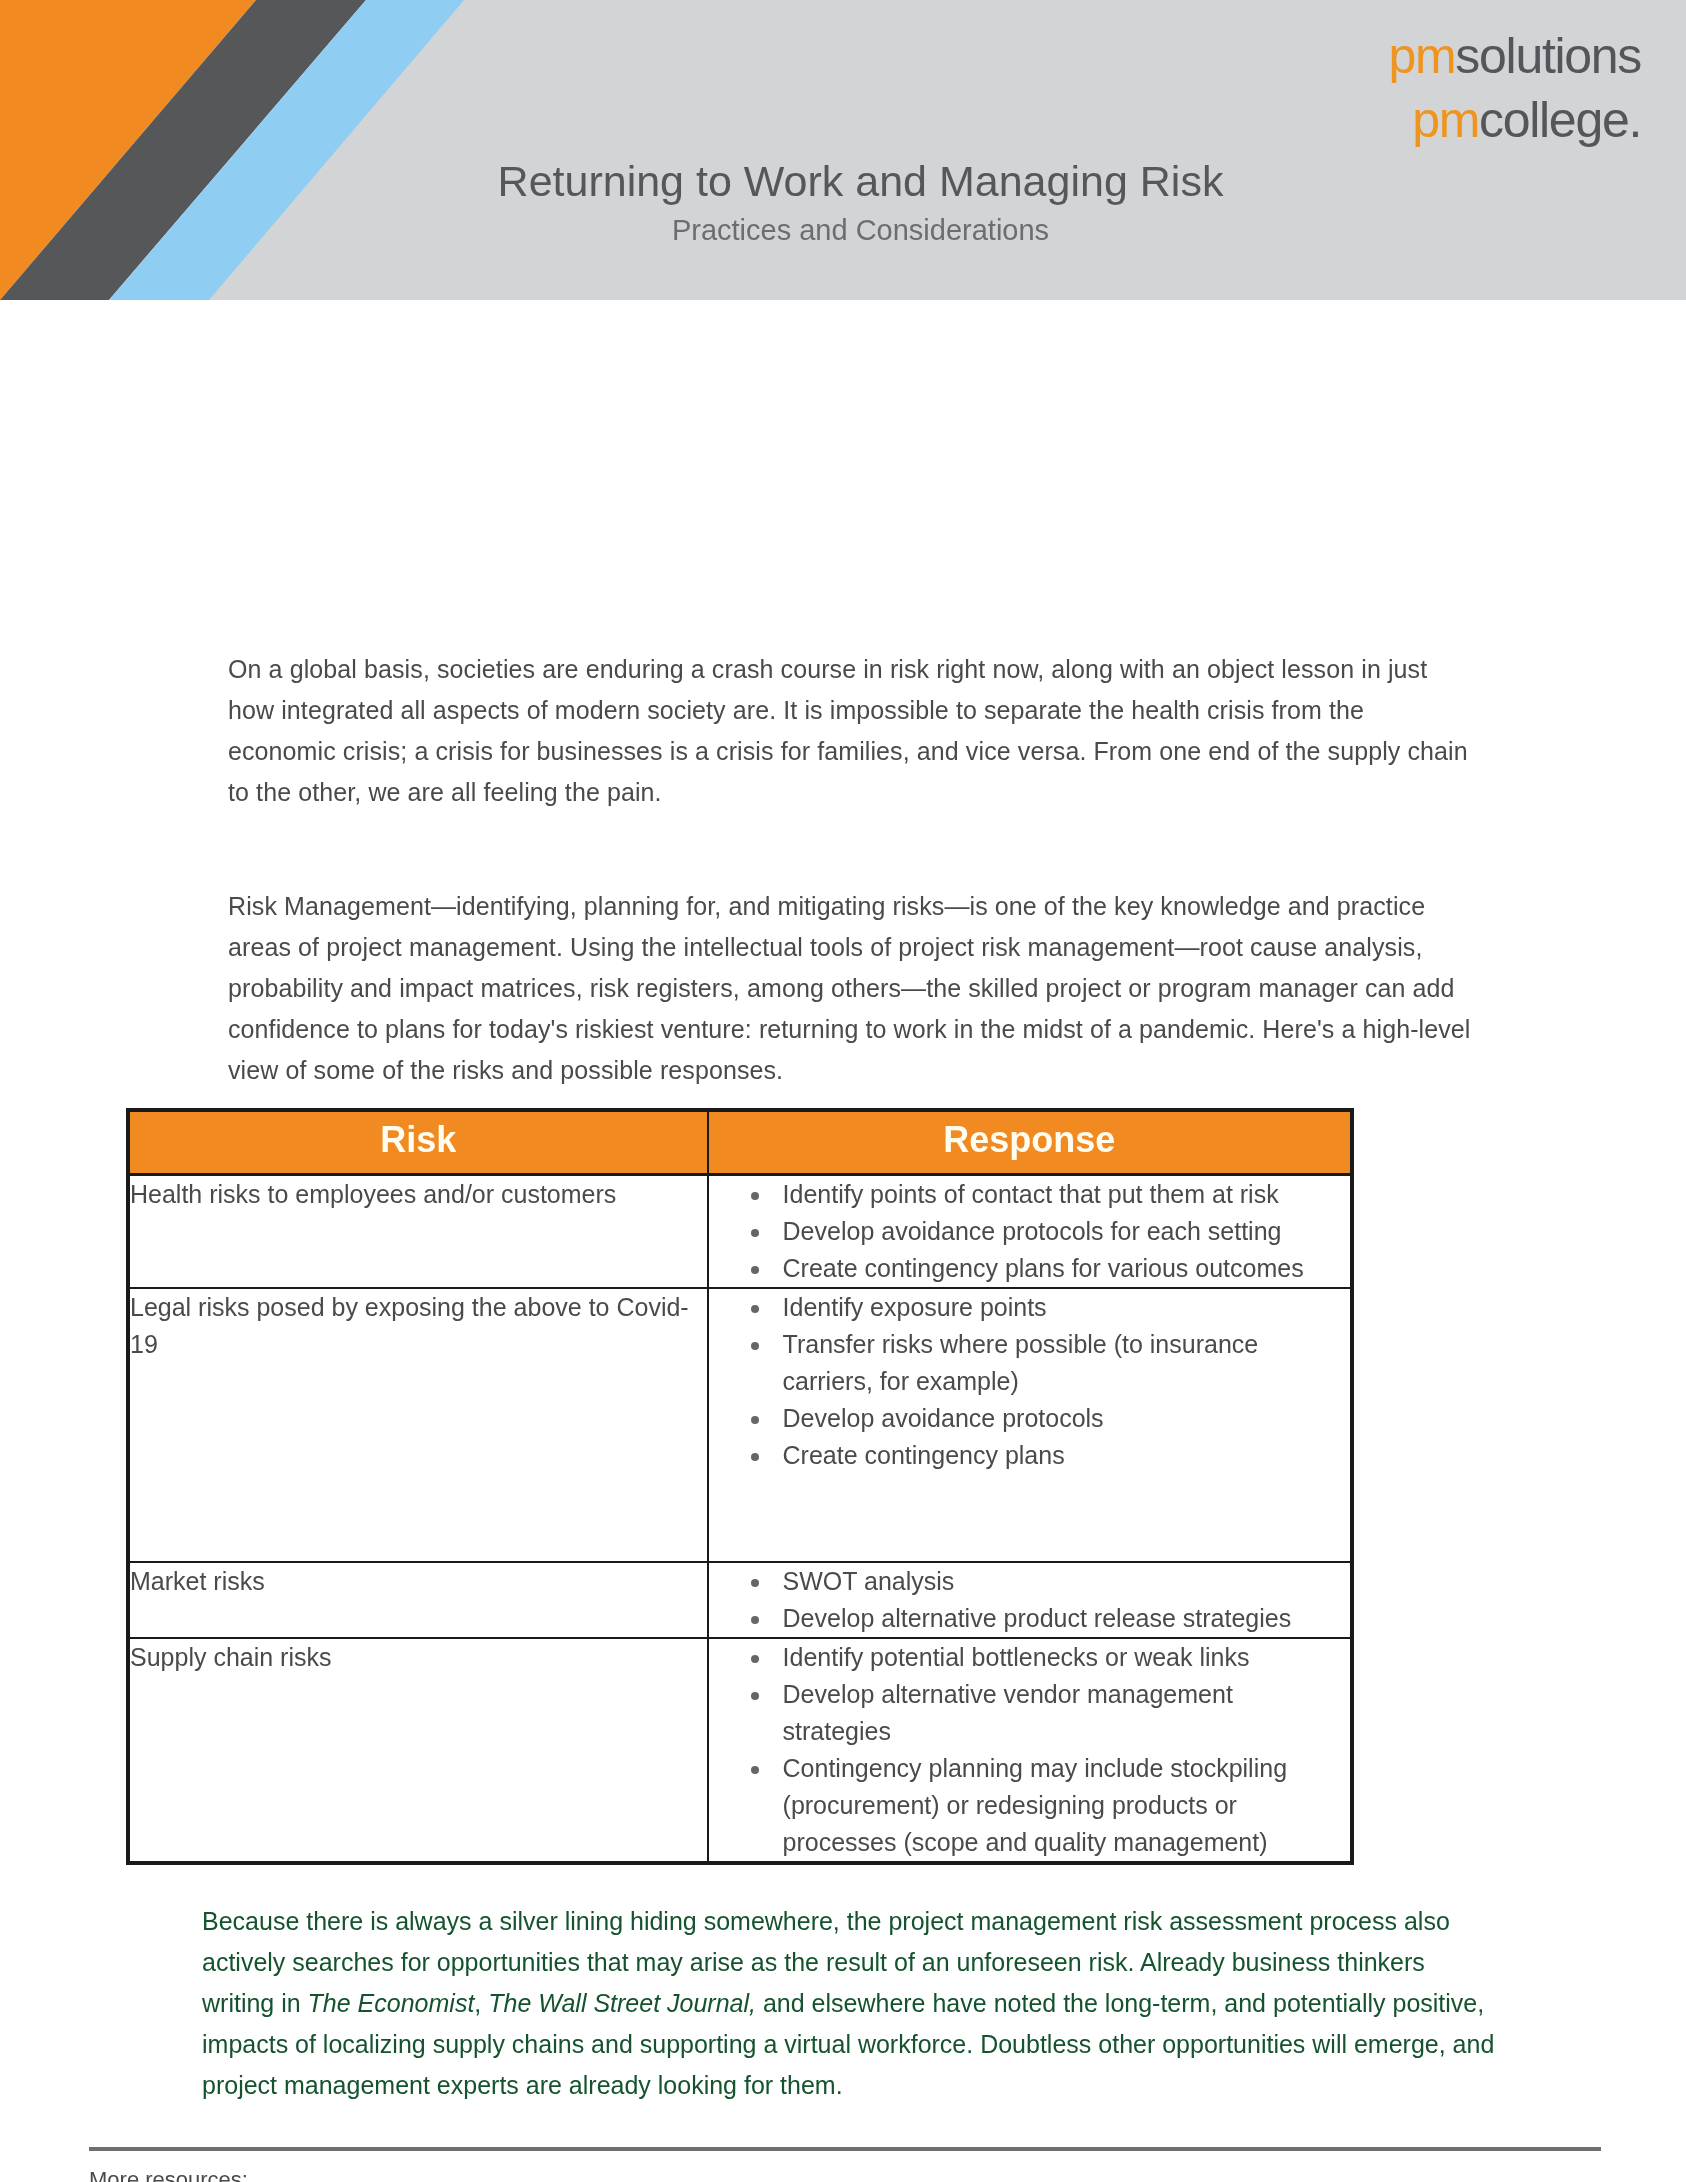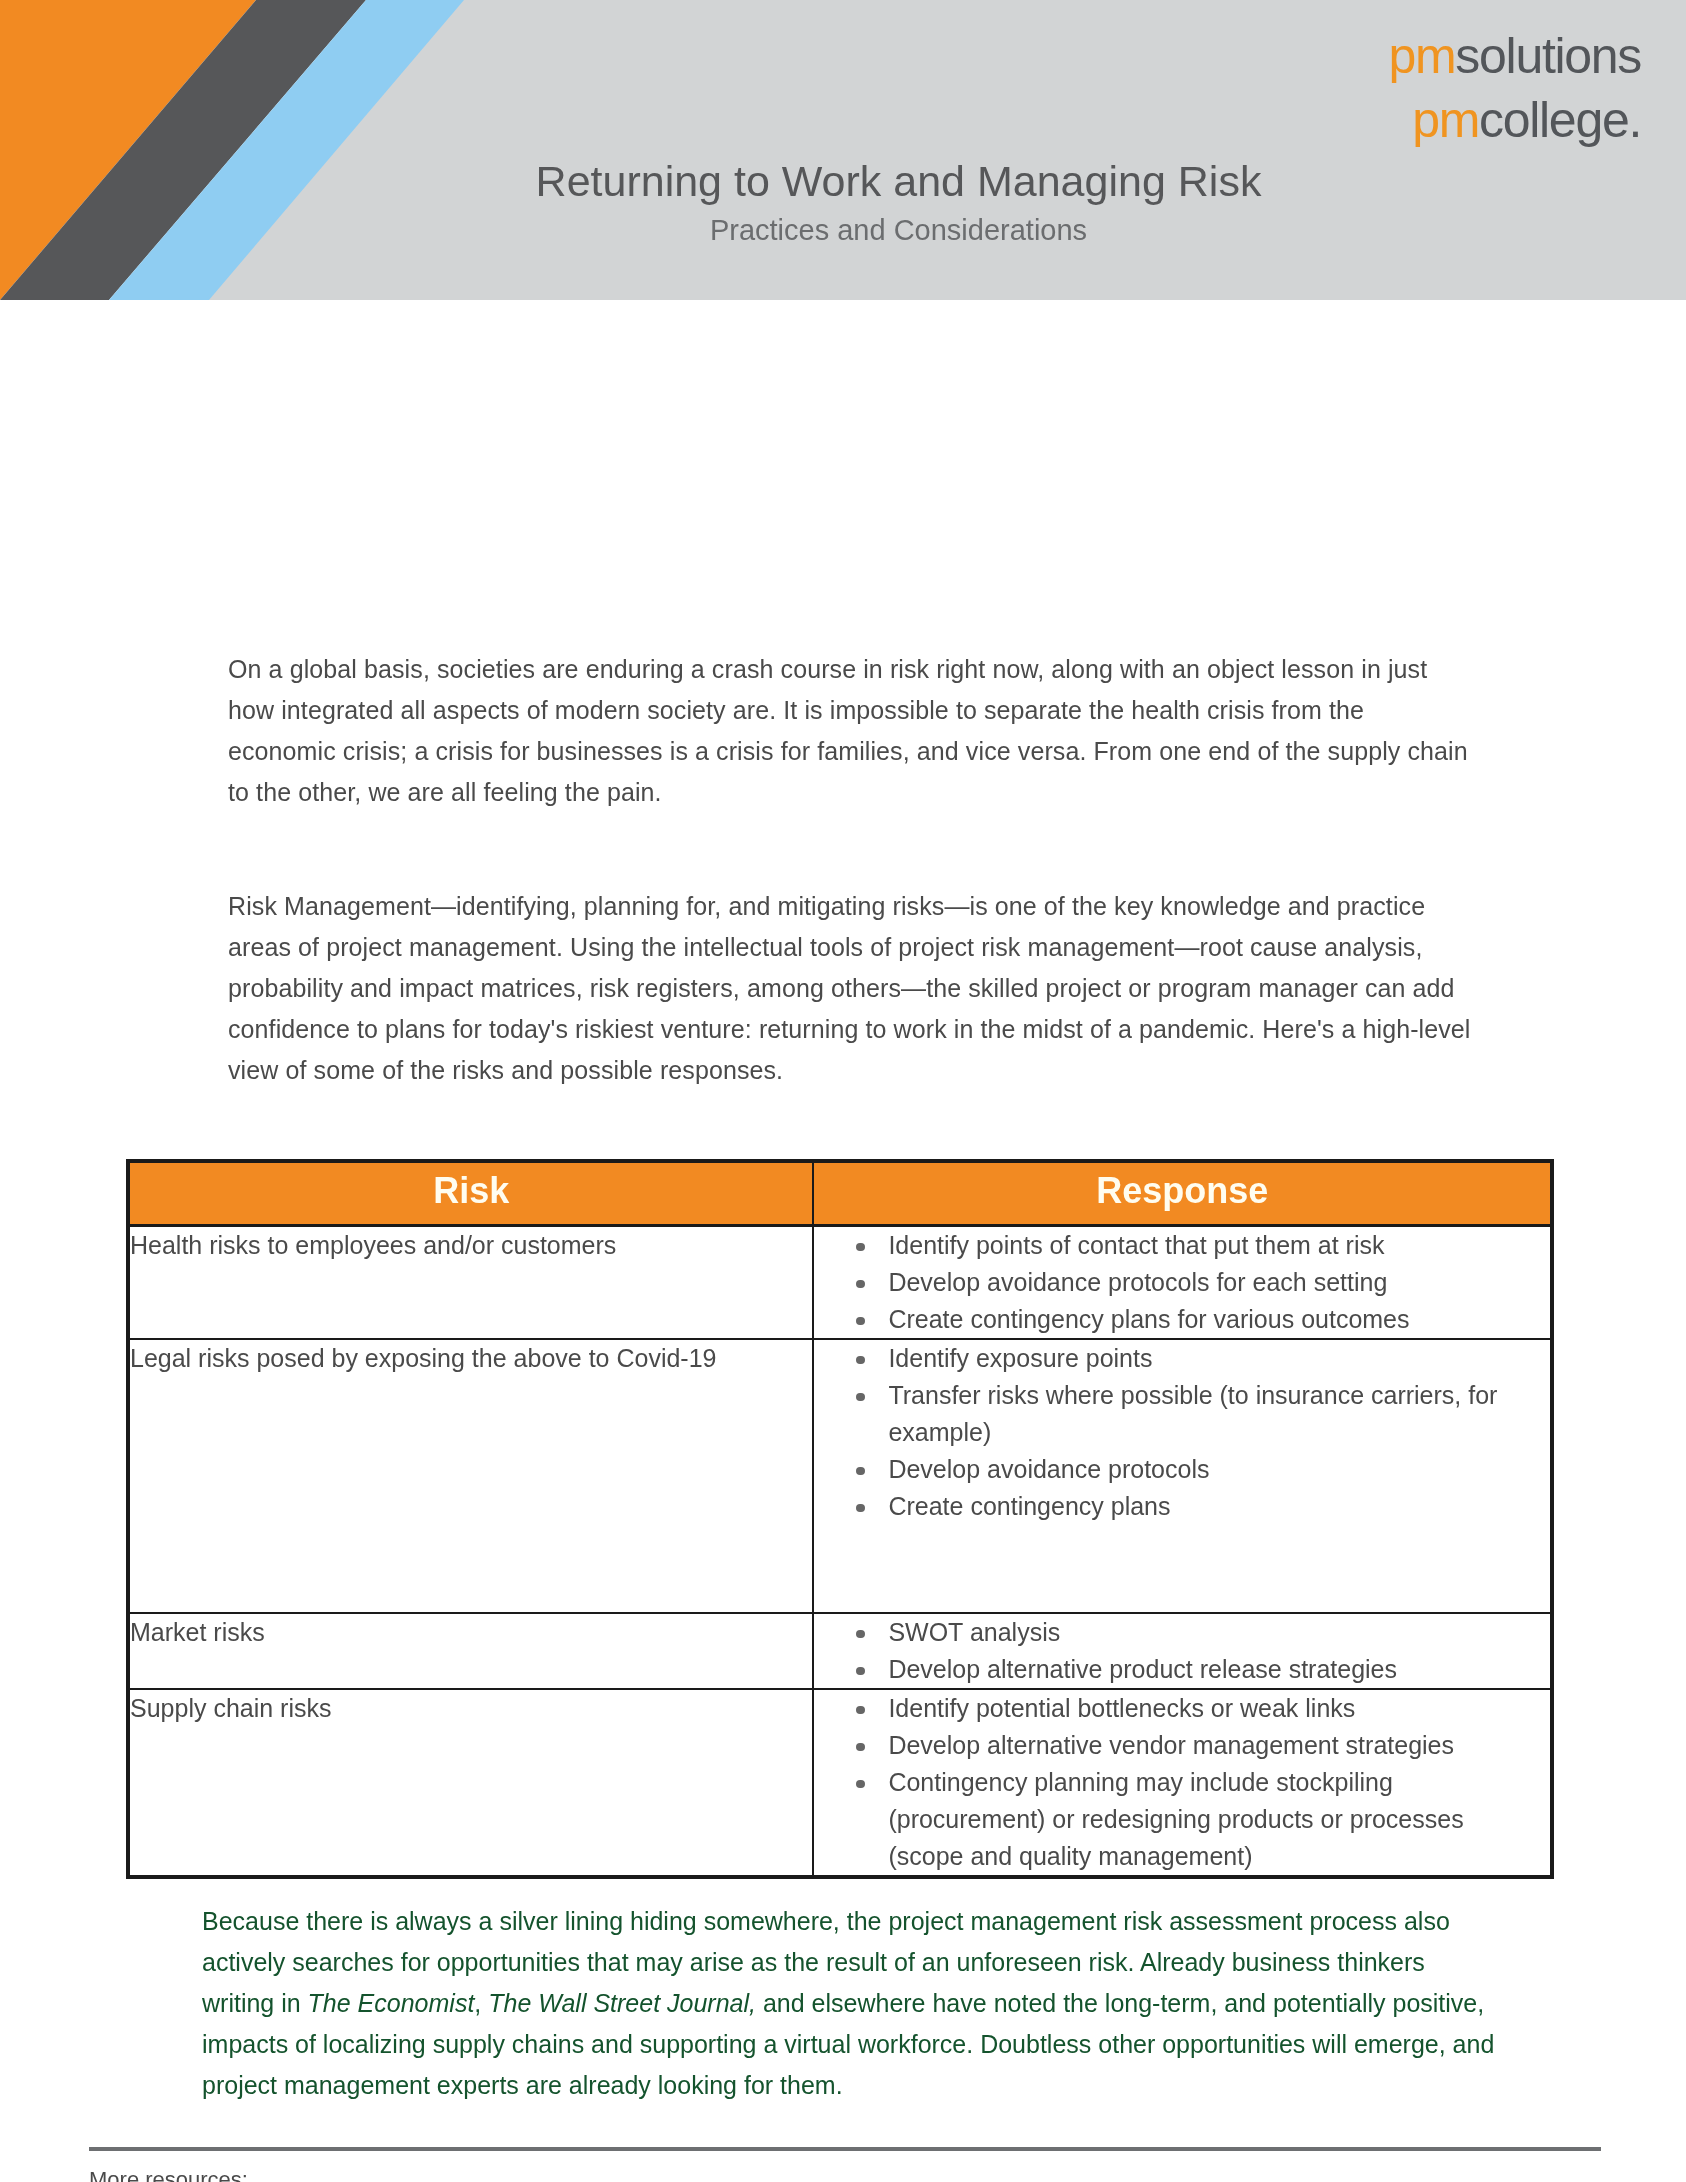--- a/index.html
+++ b/index.html
@@ -107,21 +107,20 @@
   .logo-pm { color: #f09420; }
   .logo-word { color: #53565a; }
 
   .header-title {
     position: absolute;
     top: 158px;
     left: 0;
     width: 1491px;
     text-align: center;
     padding-left: 230px;
-    margin-left: 38px;
   }
   .title-main {
     font-size: 43px;
     font-weight: 400;
     color: #565759;
     letter-spacing: 0px;
     line-height: 1.1;
   }
   .title-sub {
     font-size: 29px;
@@ -144,23 +143,23 @@
     color: #4a4a4a;
     letter-spacing: 0.1px;
   }
 
   .para-1 { top: 349px; left: 228px; width: 1244px; }
   .para-2 { top: 586px; left: 228px; width: 1244px; }
 
   
   .risk-table {
     position: absolute;
-    top: 859px;
+    top: 808px;
     left: 126px;
-    width: 1428px;
+    width: 1228px;
     border-collapse: collapse;
     border: 4.3px solid #1a1a1a;
     background: #ffffff;
   }
   .risk-table th,
   .risk-table td {
     border: 2.1px solid #1a1a1a;
     vertical-align: top;
     padding: 0;
   }

